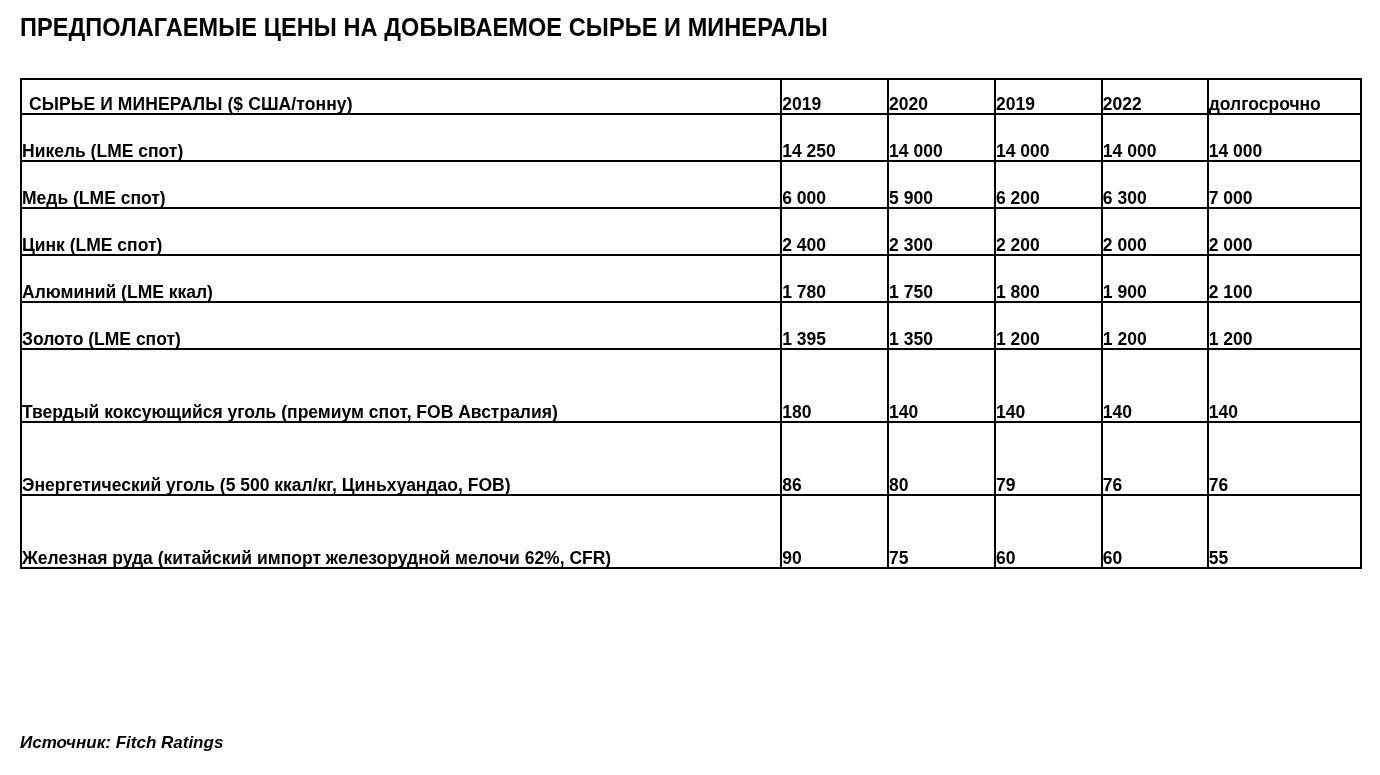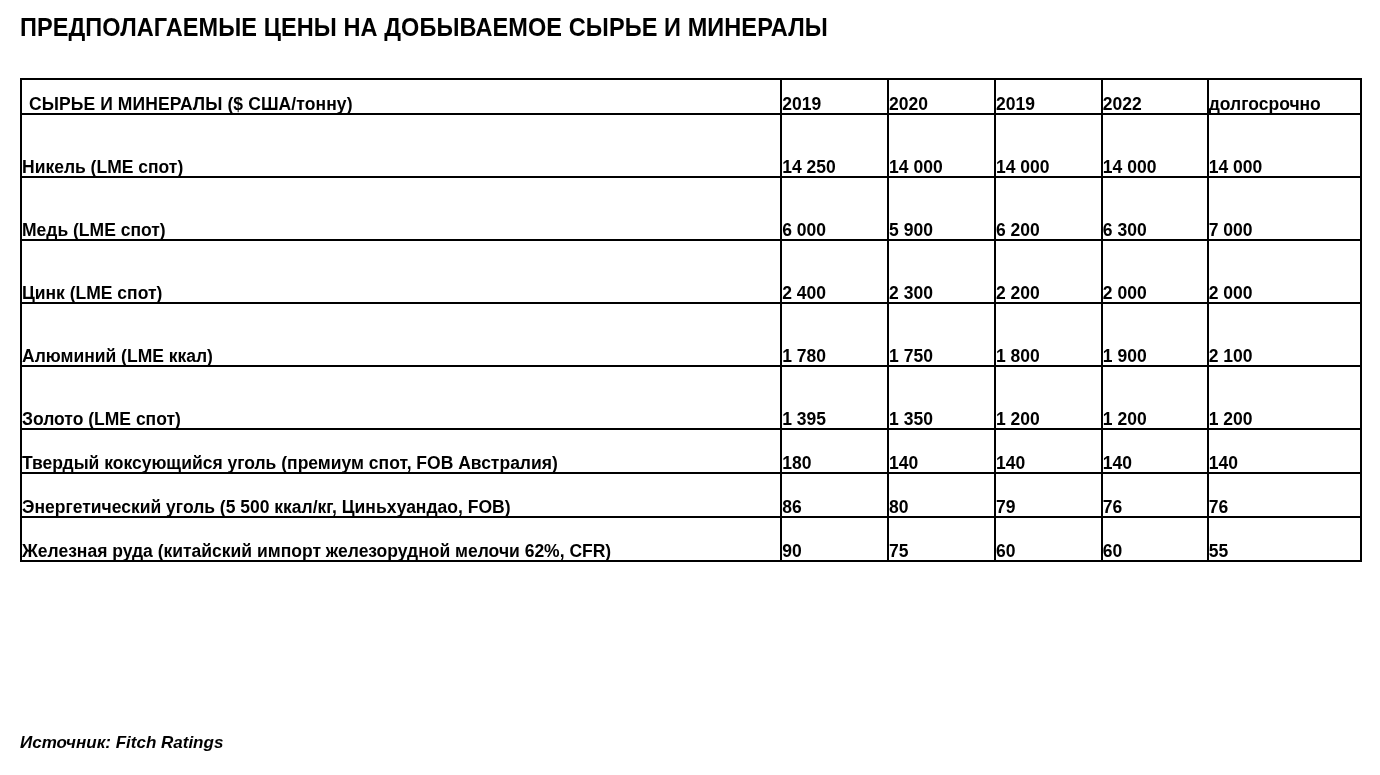--- a/index.html
+++ b/index.html
@@ -69,22 +69,22 @@
   thead th.name-head {
     text-align: left;
     padding-left: 7px;
     letter-spacing: 0.1px;
   }
   thead th.num-head {
     text-align: left;
   }
 
   
-  tbody tr { height: 63px; }
-  tbody tr.tall { height: 44px; }
+  tbody tr { height: 47px; }
+  tbody tr.tall { height: 73px; }
   td.row-label {
     text-align: left;
     padding-left: 7px;
     padding-bottom: 9px;
     white-space: nowrap;
   }
   td.row-value {
     text-align: left;
     padding-bottom: 9px;
     white-space: nowrap;

